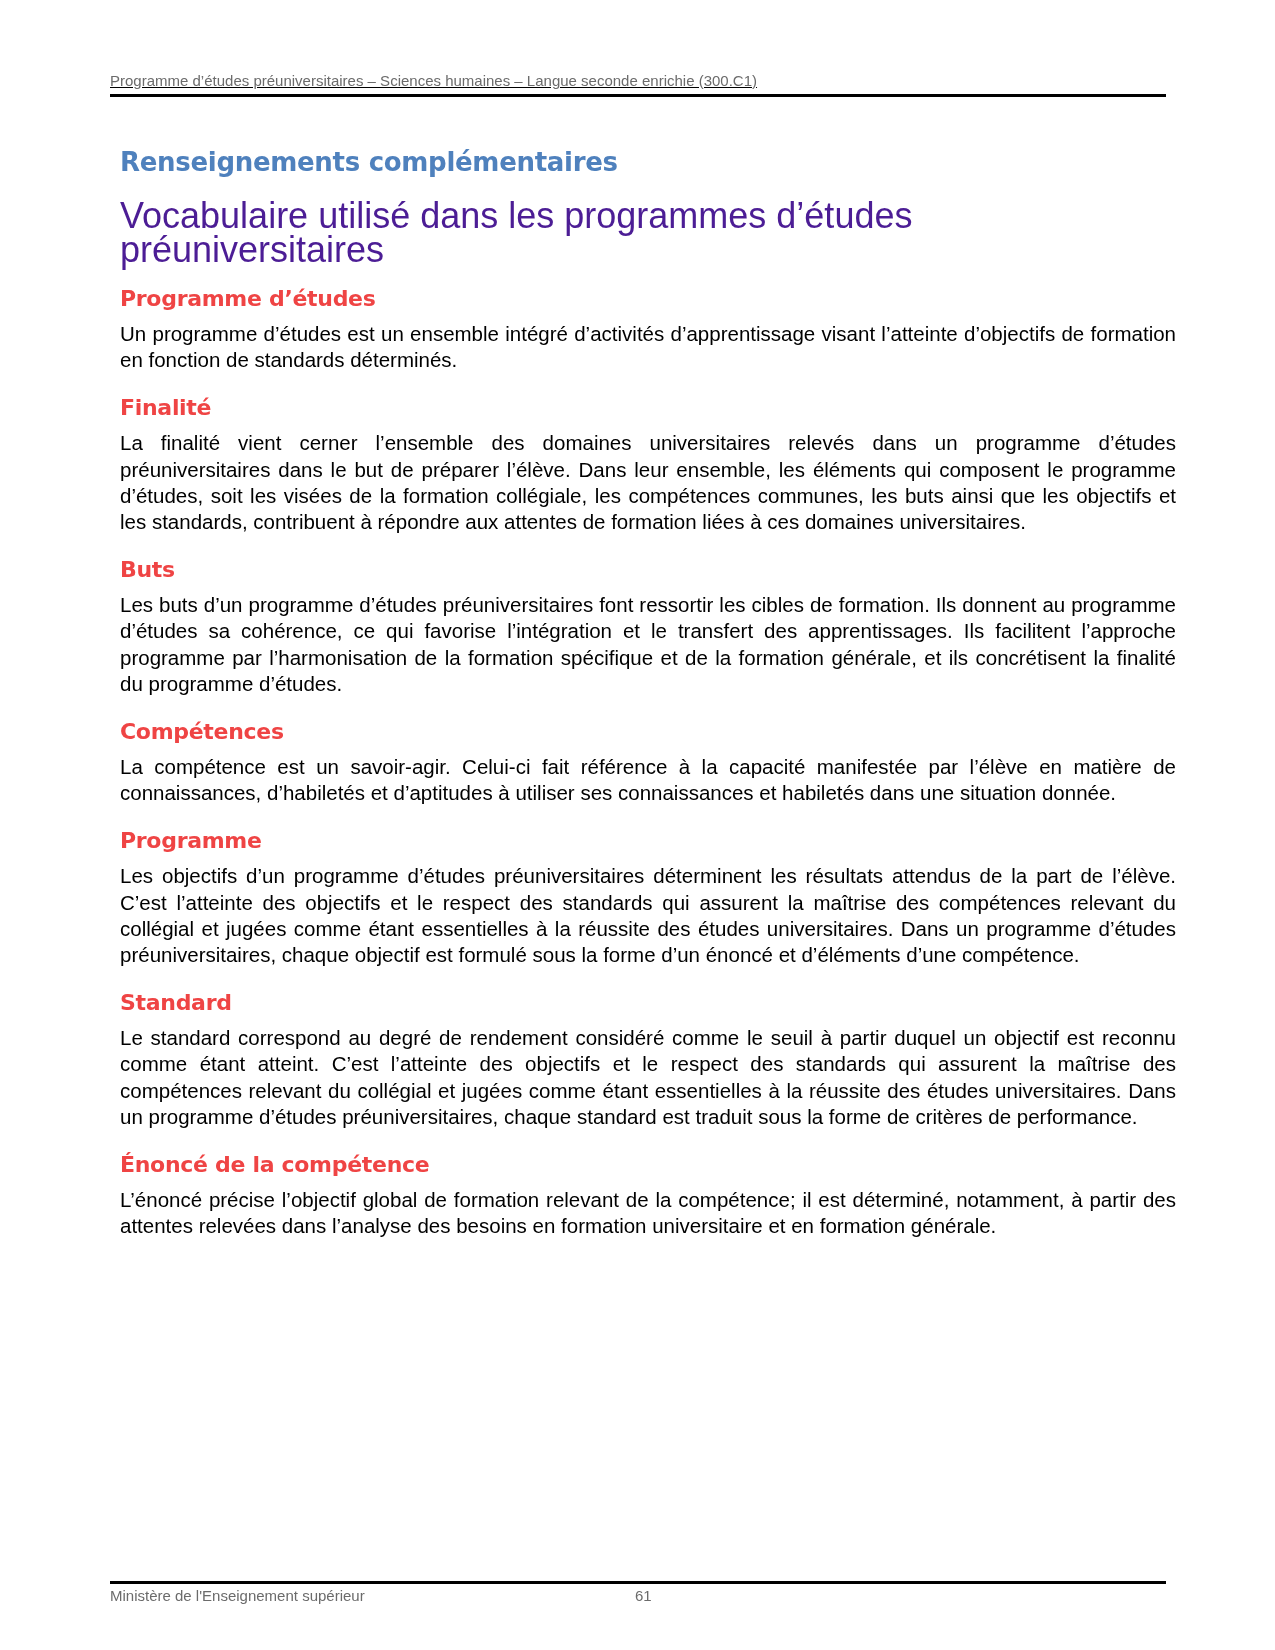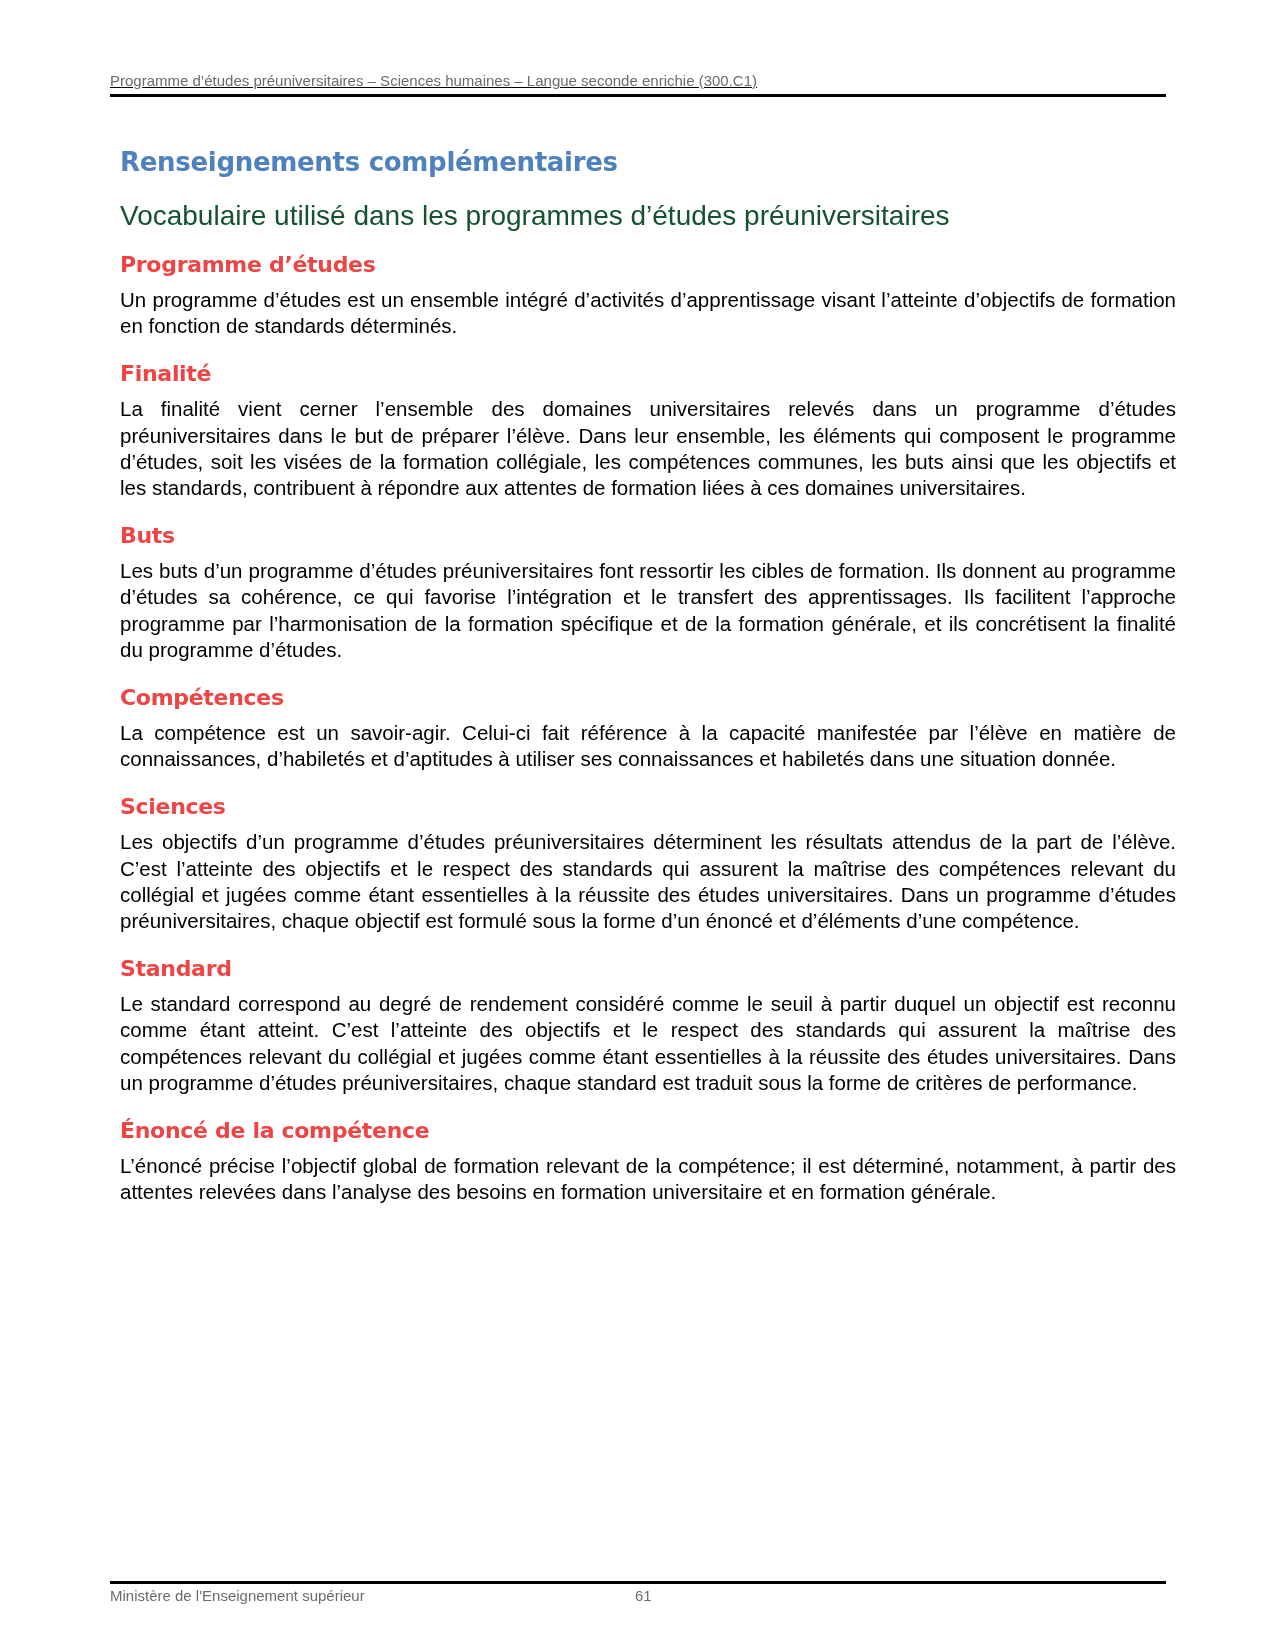--- a/index.html
+++ b/index.html
@@ -5,21 +5,21 @@
   html, body { margin: 0; padding: 0; background: #ffffff; }
   body { width: 1275px; height: 1650px; position: relative; overflow: hidden;
          font-family: "Liberation Sans", sans-serif; color: #000; }
   .page-header { position: absolute; left: 110px; top: 72px; width: 1056px; text-decoration: underline; }
   .page-header .running-title { font-size: 15px; color: #6b6b6b; line-height: 18px; white-space: nowrap; }
   .page-header .rule { height: 3px; background: #000; margin-top: 4px; }
 
   .content { position: absolute; left: 120px; top: 145px; width: 1056px; }
   .h1 { font-family: "DejaVu Sans", sans-serif; font-weight: bold; color: #4F81BD;
         font-size: 26px; line-height: 34px; margin: 0 0 20px 0; letter-spacing: -0.3px; }
-  .h2 { font-family: "Liberation Sans", sans-serif; color: #14532d; font-size: 28px;
+  .h2 { font-family: "Liberation Sans", sans-serif; color: #4c1d95; font-size: 36px;
         line-height: 34px; margin: 0 0 18px 0; font-weight: normal; }
   .section { margin-bottom: 21px; }
   .h3 { font-family: "DejaVu Sans", sans-serif; font-weight: bold; color: #ef4444;
         font-size: 22px; line-height: 28px; margin: 0 0 8px 0; letter-spacing: -0.3px; }
   .body-text { font-size: 20.5px; line-height: 26.2px; text-align: justify; margin: 0; }
 
   .page-footer { position: absolute; left: 110px; top: 1581px; width: 1056px; }
   .page-footer .rule { height: 3px; background: #000; }
   .page-footer .row { position: relative; height: 22px; margin-top: 3px; font-size: 15px; color: #6b6b6b; }
   .page-footer .ministry { position: absolute; left: 0; top: 0; text-align: center; }
@@ -51,21 +51,21 @@
     <div class="h3">Buts</div>
     <p class="body-text">Les buts d’un programme d’études préuniversitaires font ressortir les cibles de formation. Ils donnent au programme d’études sa cohérence, ce qui favorise l’intégration et le transfert des apprentissages. Ils facilitent l’approche programme par l’harmonisation de la formation spécifique et de la formation générale, et ils concrétisent la finalité du programme d’études.</p>
   </div>
 
   <div class="section">
     <div class="h3">Compétences</div>
     <p class="body-text">La compétence est un savoir-agir. Celui-ci fait référence à la capacité manifestée par l’élève en matière de connaissances, d’habiletés et d’aptitudes à utiliser ses connaissances et habiletés dans une situation donnée.</p>
   </div>
 
   <div class="section">
-    <div class="h3">Sciences</div>
+    <div class="h3">Programme</div>
     <p class="body-text">Les objectifs d’un programme d’études préuniversitaires déterminent les résultats attendus de la part de l’élève. C’est l’atteinte des objectifs et le respect des standards qui assurent la maîtrise des compétences relevant du collégial et jugées comme étant essentielles à la réussite des études universitaires. Dans un programme d’études préuniversitaires, chaque objectif est formulé sous la forme d’un énoncé et d’éléments d’une compétence.</p>
   </div>
 
   <div class="section">
     <div class="h3">Standard</div>
     <p class="body-text">Le standard correspond au degré de rendement considéré comme le seuil à partir duquel un objectif est reconnu comme étant atteint. C’est l’atteinte des objectifs et le respect des standards qui assurent la maîtrise des compétences relevant du collégial et jugées comme étant essentielles à la réussite des études universitaires. Dans un programme d’études préuniversitaires, chaque standard est traduit sous la forme de critères de performance.</p>
   </div>
 
   <div class="section">
     <div class="h3">Énoncé de la compétence</div>

